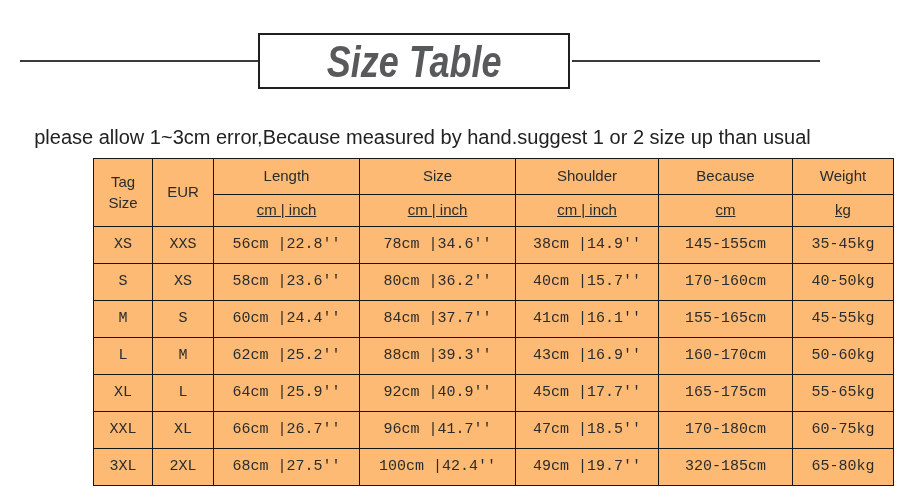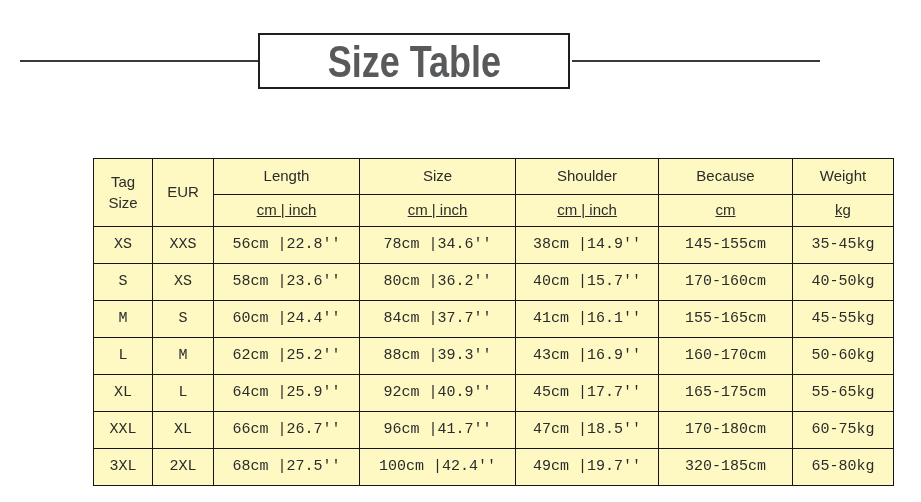--- a/index.html
+++ b/index.html
@@ -34,20 +34,21 @@
     left: 238px;
     top: 0;
     width: 312px;
     height: 56px;
     background: #ffffff;
     border: 2px solid #1f1f1f;
     box-sizing: border-box;
     display: flex;
     align-items: center;
     justify-content: center;
+    font-style: italic;
   }
   .title-text {
     font-size: 45px;
     font-weight: 800;
     color: #58595b;
     line-height: 1;
     letter-spacing: 0px;
     transform: scaleX(0.80);
     transform-origin: center;
     white-space: nowrap;
@@ -66,21 +67,21 @@
   }
 
   
   table.size-table {
     position: absolute;
     left: 93px;
     top: 158px;
     width: 800px;
     border-collapse: collapse;
     table-layout: fixed;
-    background: #fef9c3;
+    background: #fdba74;
   }
   .size-table th,
   .size-table td {
     border: 1px solid #161616;
     font-weight: 400;
     font-size: 15px;
     color: #2b2b2b;
     text-align: center;
     vertical-align: middle;
     padding: 0 2px;
@@ -97,20 +98,21 @@
 <div class="page">
 
   <div class="title-band">
     <div class="title-line left"></div>
     <div class="title-box">
       <span class="title-text">Size Table</span>
     </div>
     <div class="title-line right"></div>
   </div>
 
+  <div class="note">please allow 1~3cm error,Because measured by hand.suggest 1 or 2 size up than usual</div>
 
   <table class="size-table">
     <colgroup>
       <col style="width:59px">
         <col style="width:61px">
         <col style="width:146px">
       <col style="width:156px">
         <col style="width:143px">
         <col style="width:134px">
       <col style="width:101px">

